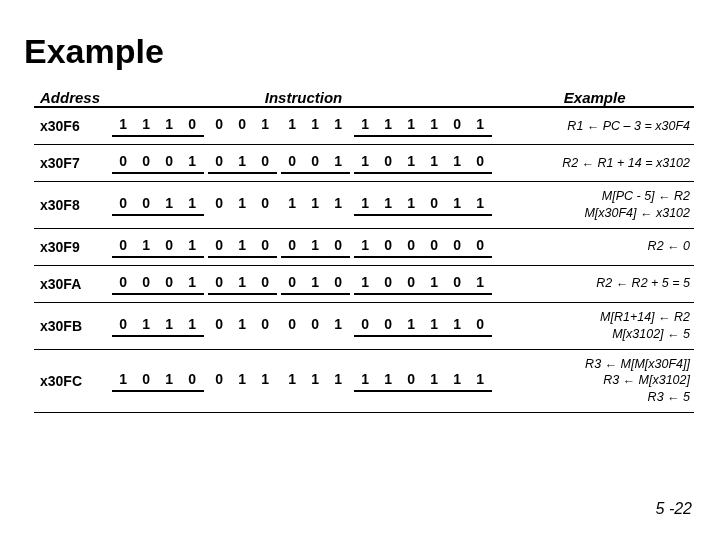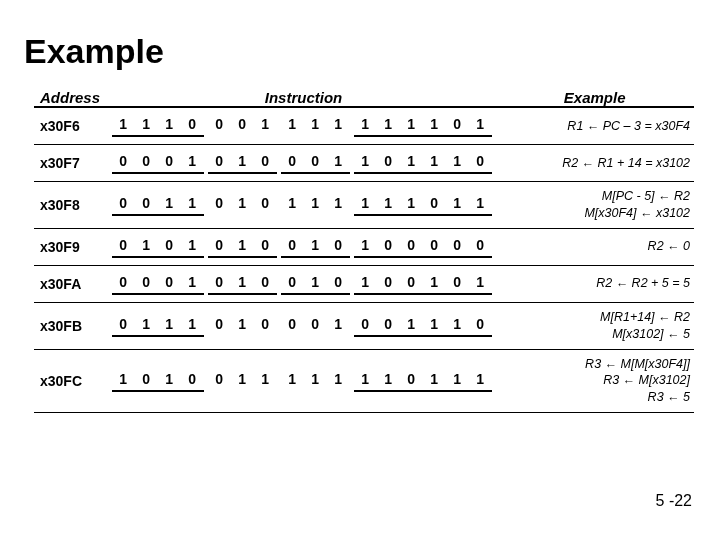--- a/index.html
+++ b/index.html
@@ -78,22 +78,23 @@
   }
   .arrow { font-style: normal; }
   .opcode-label {
     font-size: 12px;
     margin-left: 110px;
     margin-top: 8px;
   }
   .pagenum {
     position: absolute;
     right: 28px;
-    bottom: 30px;
+    bottom: 22px;
     font-size: 16px;
+    font-style: italic;
   }
 </style>
 </head>
 <body>
 
 <div class="slide">
   <h1 class="title">Example</h1>
 
   <table>
     <thead>

